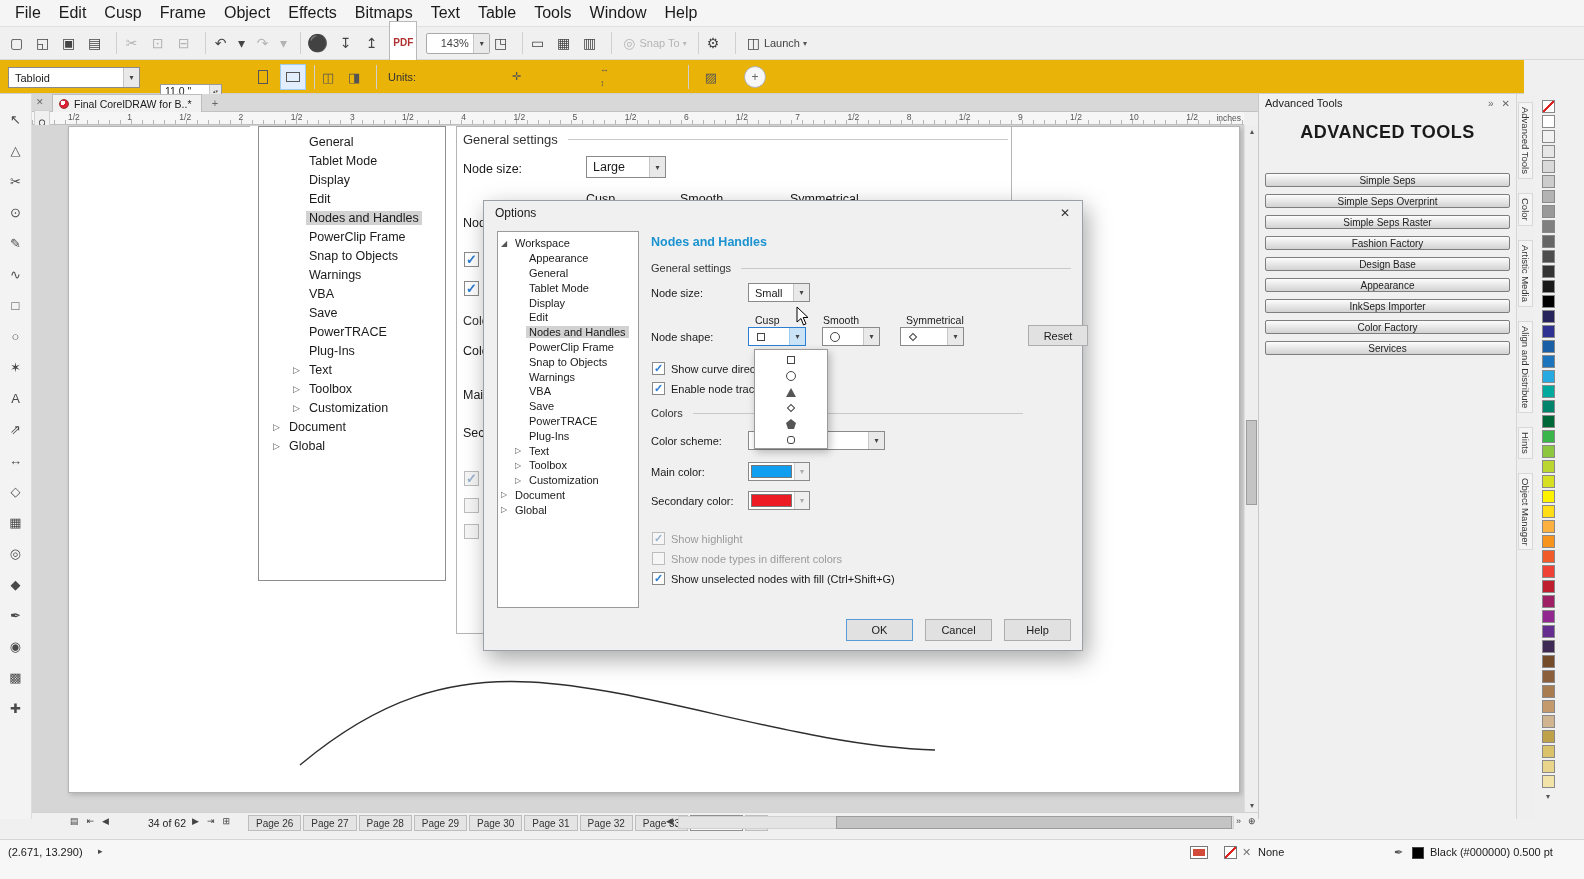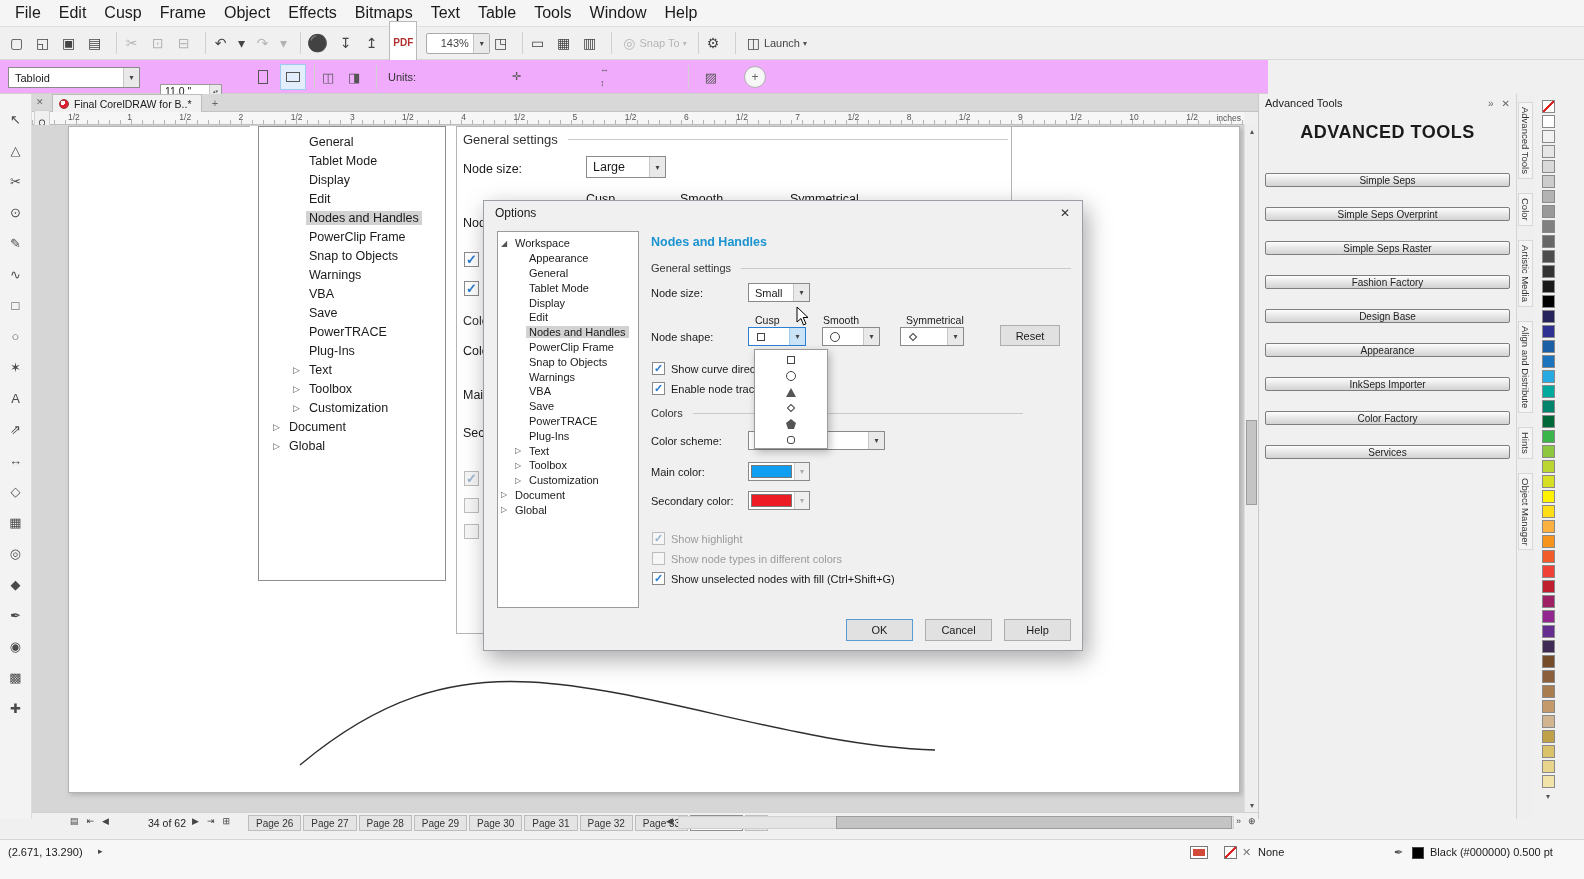--- a/index.html
+++ b/index.html
@@ -21,21 +21,21 @@
   .tb-item.sep{min-width:1px;width:1px;height:22px;background:#d0d0d0;margin:0 4px;border-radius:0}
   .tb-item.disabled{opacity:.35}
   .tb-item.narrow{min-width:12px}
   .tb-item.dark .tb-glyph{color:#111;font-size:17px}
   .tb-item.pdfbtn .tb-glyph{font-size:10px;font-weight:bold;color:#b03030;border:1px solid #b9b9b9;padding:16px 3px;background:#fff}
   .tb-item.combo{background:#fff;border:1px solid #ababab;min-width:64px;justify-content:space-between;padding:0 4px;height:21px}
   .tb-item.combo .tb-text{font-size:11px;margin-left:0}
   .tb-item.combo-label{padding:0 5px}
 
   
-  .propbar{position:absolute;left:0;top:60px;width:1268px;height:34px;background:#f0abfc;border-bottom:1px solid #cfcfcf}
+  .propbar{position:absolute;left:0;top:60px;width:1524px;height:34px;background:#eab308;border-bottom:1px solid #cfcfcf}
   .combo{background:#fff;border:1px solid #8a8a8a;display:flex;align-items:center;font-size:11px;padding:0 18px 0 6px;position:relative;white-space:nowrap}
   .combo::after{content:"▾";position:absolute;right:0;top:0;bottom:0;width:15px;display:flex;align-items:center;justify-content:center;font-size:8px;color:#444;background:#e9e9e9;border-left:1px solid #c6c6c6}
   .spinfield{background:#fff;border:1px solid #9a9a9a;display:flex;align-items:center;font-size:10.5px;padding-left:4px;position:relative}
   .spinfield::after{content:"▴▾";position:absolute;right:0;top:0;bottom:0;width:11px;font-size:5px;letter-spacing:0;display:flex;flex-direction:column;align-items:center;justify-content:center;color:#555;background:#e9e9e9;border-left:1px solid #c6c6c6;line-height:1.3}
   .pb-icon{position:absolute;display:flex;align-items:center;justify-content:center;color:#555;font-size:13px}
   .pb-btn{position:absolute;width:26px;height:26px;border:1px solid transparent;display:flex;align-items:center;justify-content:center}
   .pb-btn.pressed{border-color:#9ecbf0;background:#e2eefb}
   .orient-p{width:10px;height:14px;border:1px solid #555}
   .orient-l{width:14px;height:10px;border:1px solid #555}
   .pb-sep{position:absolute;width:1px;height:24px;background:#d0d0d0;top:5px}
@@ -128,21 +128,21 @@
 
   .shape-pop{position:absolute;left:270px;top:148px;width:74px;height:100px;background:#fff;border:1px solid #9a9a9a;box-shadow:2px 3px 8px rgba(0,0,0,.25);z-index:40;padding-top:2px}
   .shape-opt{height:16px;display:flex;align-items:center;justify-content:center}
 
   
   .at-panel{position:absolute;left:1258px;top:94px;width:258px;height:725px;background:#f0f0f0;border-left:1px solid #c9c9c9}
   .at-header{height:18px;display:flex;align-items:center;padding:0 6px;font-size:11px;color:#222}
   .at-header .hicons{margin-left:auto;display:flex;gap:8px;font-size:10px;color:#666}
   .at-title{margin-top:10px;text-align:center;font-size:18px;font-weight:bold;letter-spacing:.5px}
   .at-buttons{margin-top:30px;padding:0 6px}
-  .at-btn{height:14px;margin-bottom:20px;background:linear-gradient(#fdfdfd,#d2d2d2);border:1px solid #7e7e7e;border-radius:2px;font-size:10px;display:flex;align-items:center;justify-content:center;color:#222}
+  .at-btn{height:14px;margin-bottom:7px;background:linear-gradient(#fdfdfd,#d2d2d2);border:1px solid #7e7e7e;border-radius:2px;font-size:10px;display:flex;align-items:center;justify-content:center;color:#222}
 
   
   .docker-strip{position:absolute;left:1516px;top:94px;width:18px;height:725px;background:#efefef;border-left:1px solid #d5d5d5;display:flex;flex-direction:column;align-items:center;padding-top:8px;gap:14px}
   .docker-tab{writing-mode:vertical-rl;font-size:9.5px;color:#333;padding:4px 1px;border:1px solid #d8d8d8;background:#f4f4f4}
   .palette{position:absolute;left:1534px;top:94px;width:28px;height:725px;background:#f0f0f0;display:flex;flex-direction:column;align-items:center;padding-top:6px}
   .pal-none{width:13px;height:13px;border:1px solid #888;background:linear-gradient(135deg,transparent 44%,#d22 44% 56%,transparent 56%),#fff;margin-bottom:2px;flex:none}
   .pal-swatch{width:13px;height:13px;border:1px solid #8a8a8a;margin-bottom:2px;flex:none}
   .pal-arrow{font-size:8px;color:#555;margin-top:2px}
 
   
@@ -778,21 +778,21 @@
     <div class="dlg-label" style="left:167px;top:130px">Node shape:</div>
     <div class="combo dlg-combo shape-combo focused" style="left:264px;top:126px;width:58px">
         <span class="shape square"></span>
       </div>
     <div class="combo dlg-combo shape-combo" style="left:338px;top:126px;width:58px">
         <span class="shape circle"></span>
       </div>
     <div class="combo dlg-combo shape-combo" style="left:416px;top:126px;width:64px">
         <span class="shape diamond"></span>
       </div>
-    <div class="wbtn" style="left:516px;top:124px;width:60px;height:21px">Reset</div>
+    <div class="wbtn" style="left:544px;top:124px;width:60px;height:21px">Reset</div>
 
     <div class="cb-row" style="left:168px;top:161px">
         <span class="cbx">✓</span>
         <span>Show curve direction</span>
       </div>
     <div class="cb-row" style="left:168px;top:181px">
         <span class="cbx">✓</span>
         <span>Enable node tracking</span>
       </div>
 

